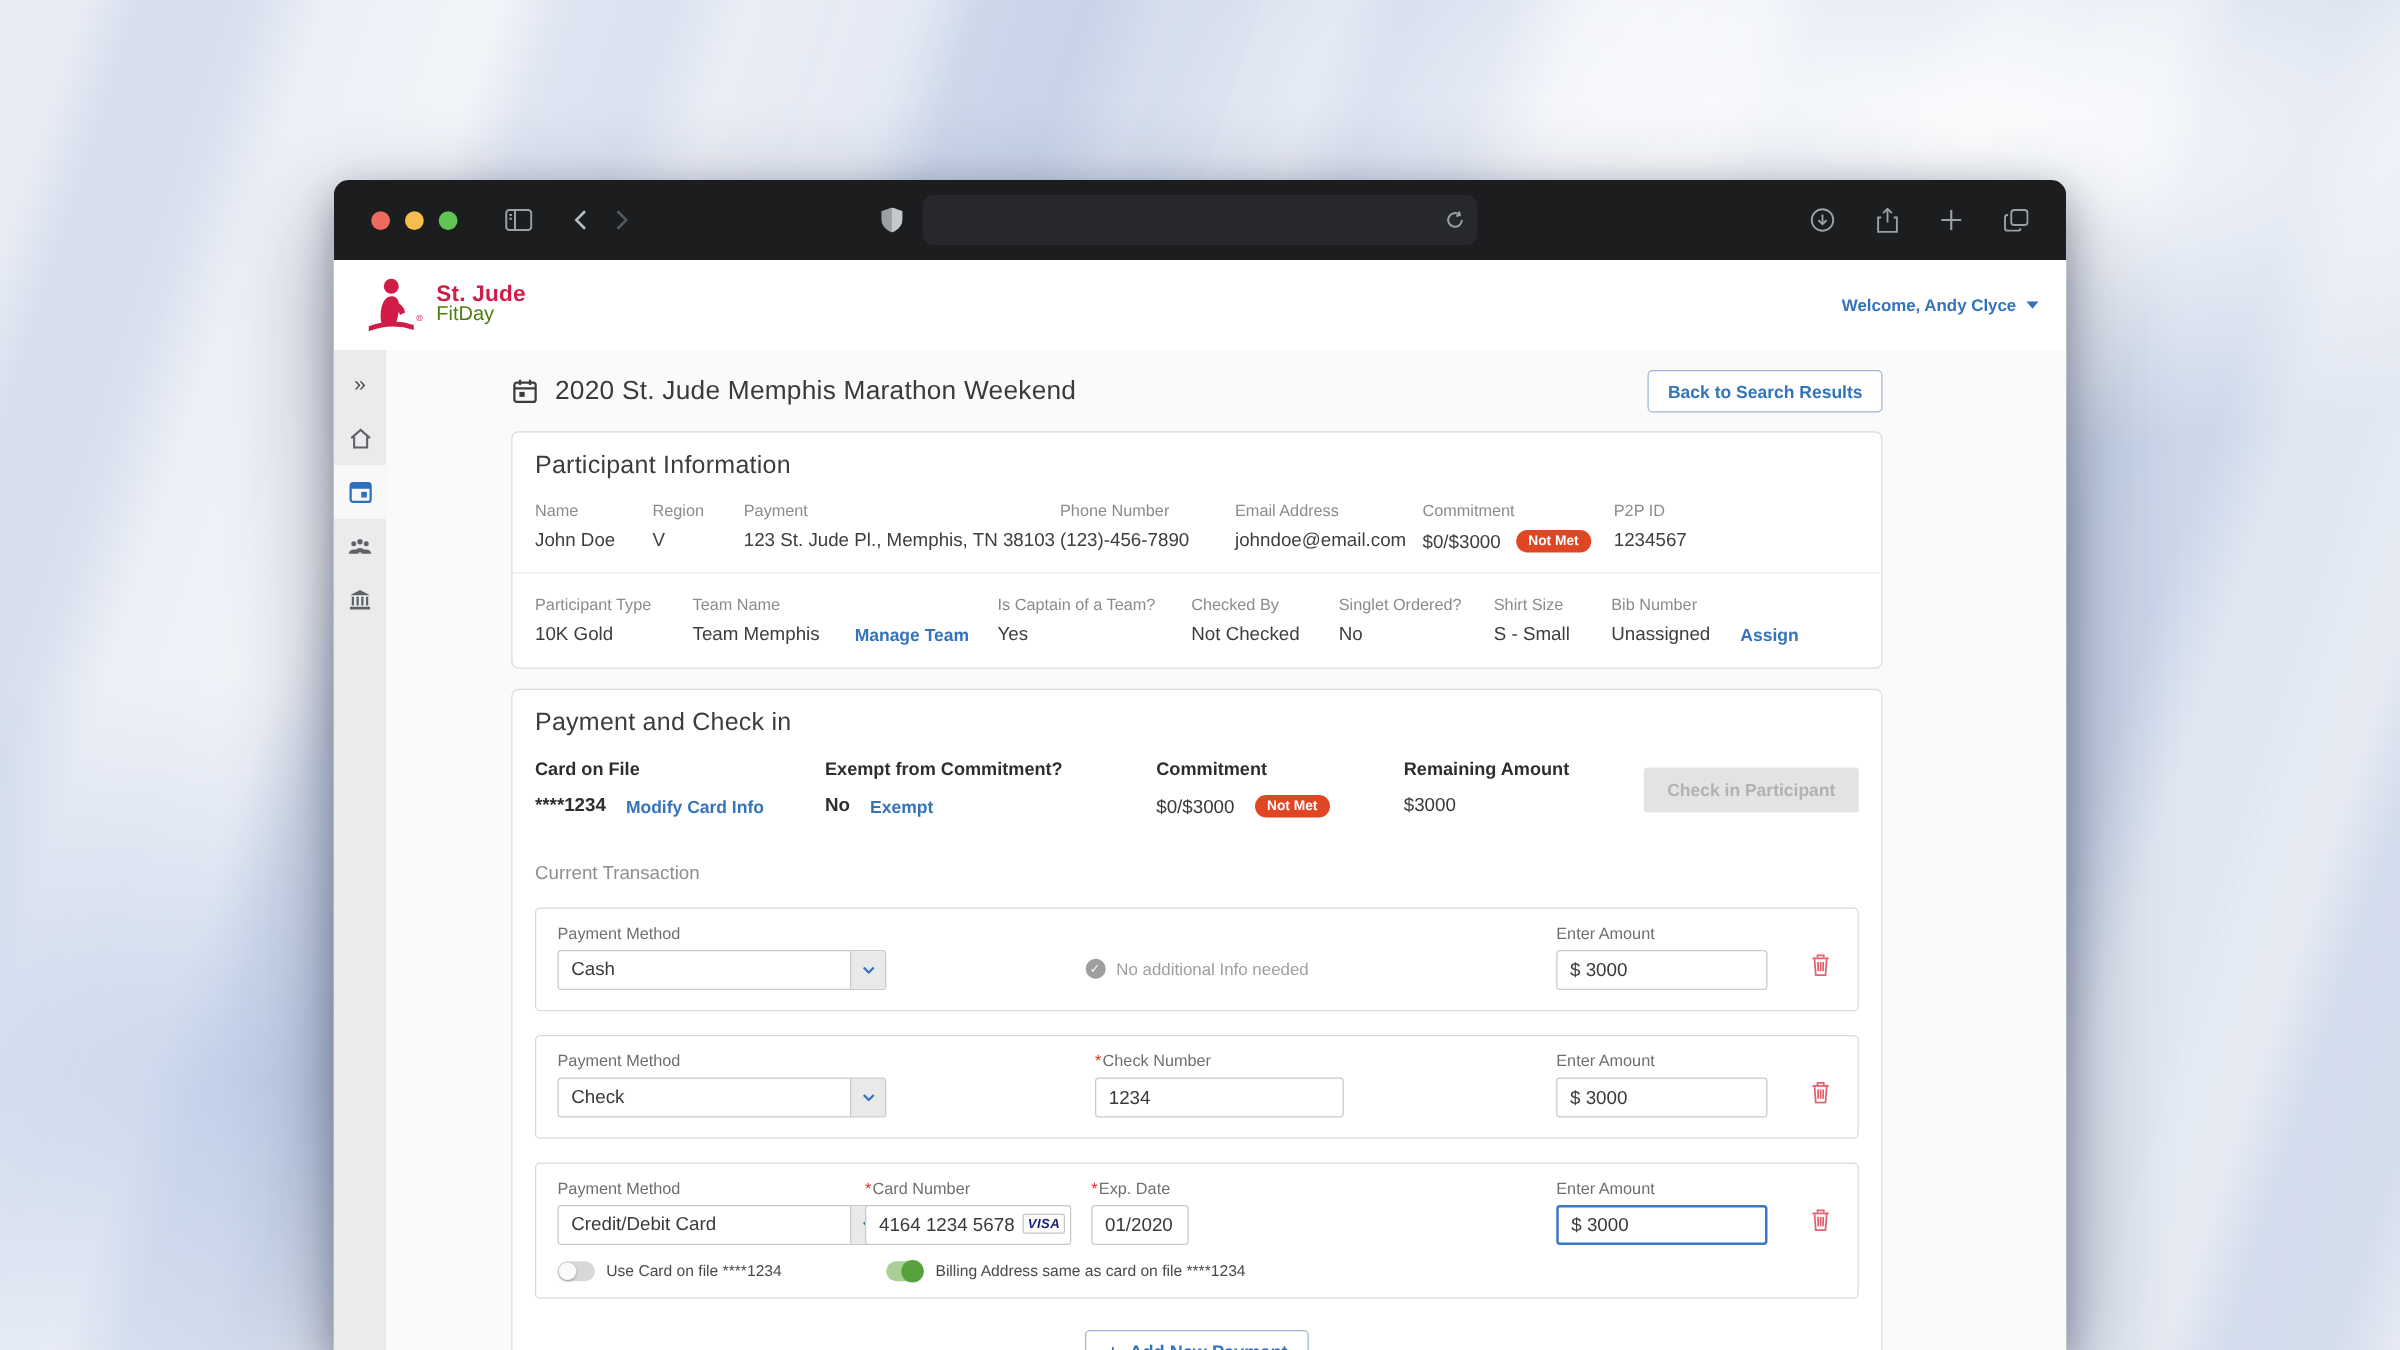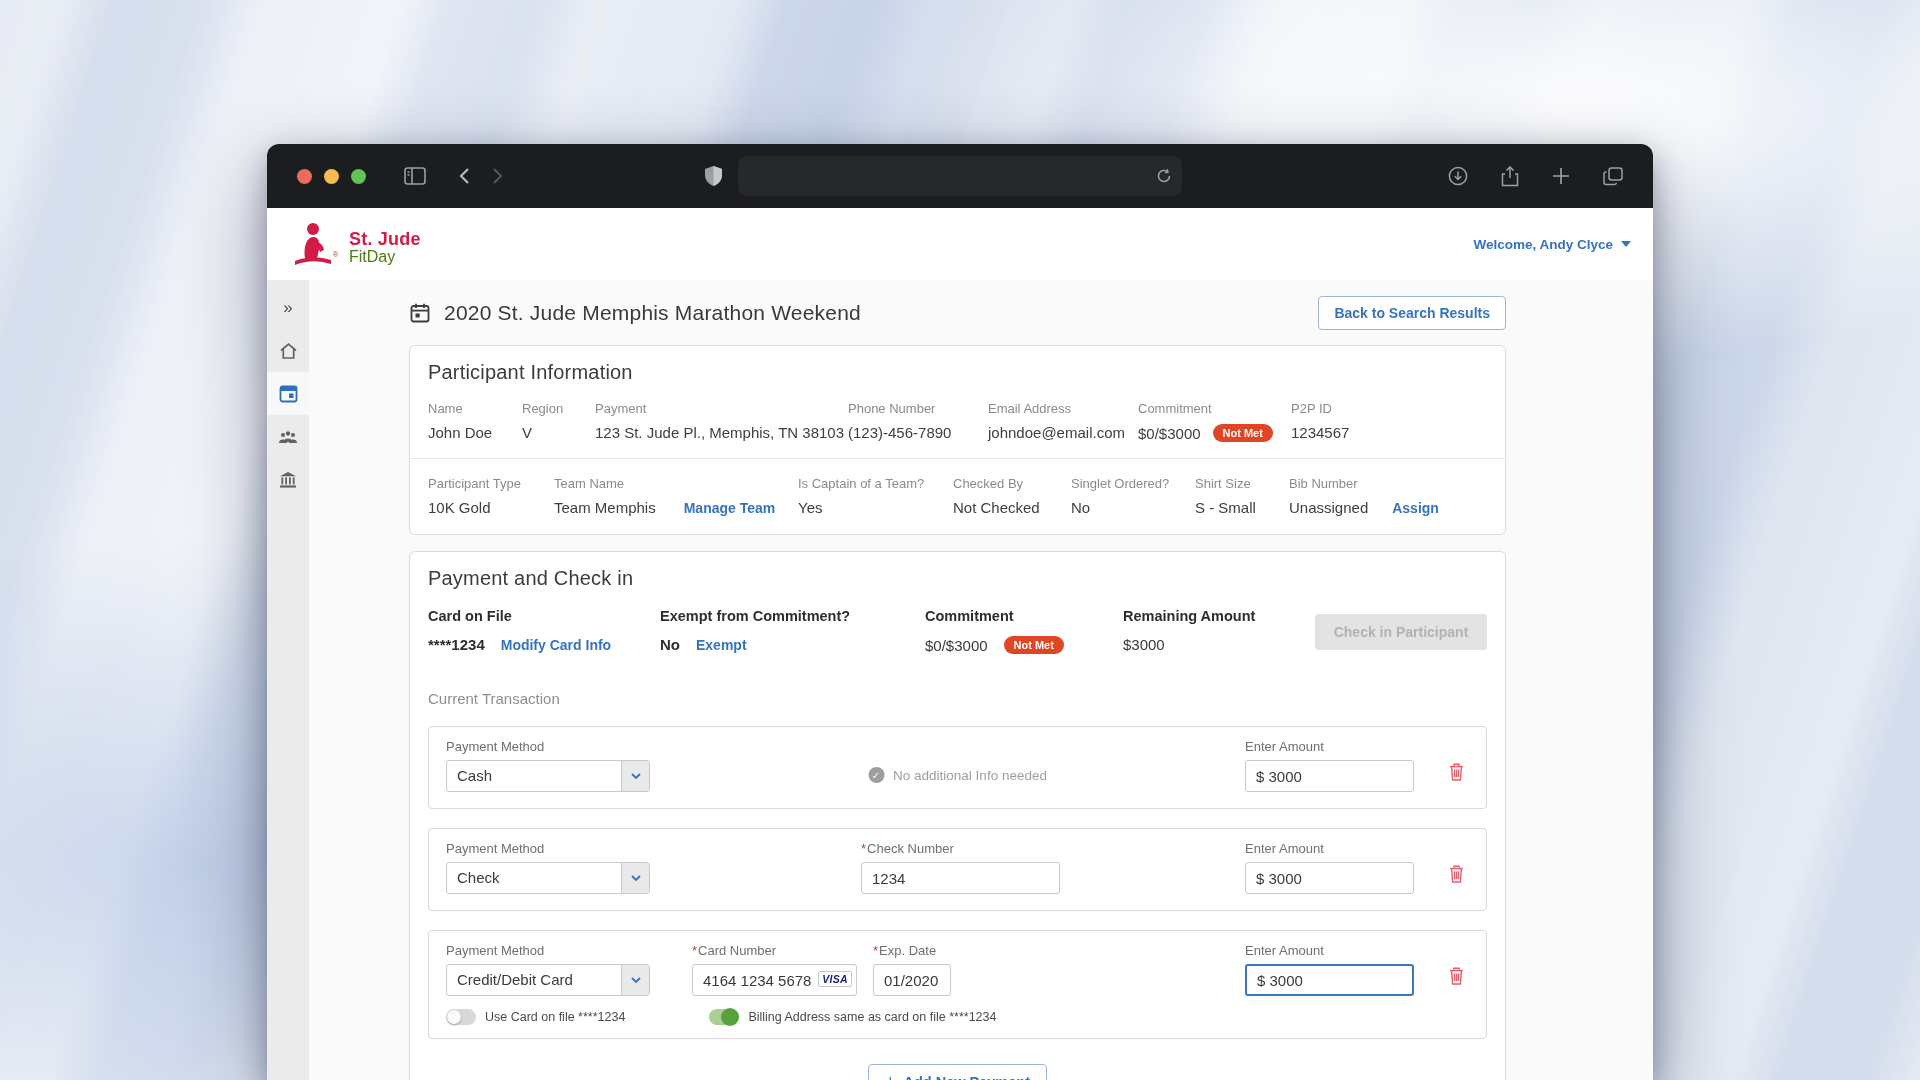--- a/index.html
+++ b/index.html
@@ -31,21 +31,21 @@
   .urlbar { position:absolute; left:50%; top:12px; transform:translateX(-50%);
     width:444px; height:40px; background:#27282b; border-radius:9px;
     display:flex; align-items:center; }
   .urlbar .reload { margin-left:auto; margin-right:10px; }
   .shield { position:absolute; right:calc(50% + 238px); top:22px; }
   .right-icons { position:absolute; right:30px; top:0; height:64px; display:flex; align-items:center; gap:33px; }
 
   
   .site-header { height:72px; background:#fff; display:flex; align-items:center;
     padding:0 22px 0 24px; flex:0 0 auto; }
-  .logo { display:flex; align-items:flex-end; gap:6px; }
+  .logo { display:flex; align-items:center; gap:6px; }
   .logo-mark { position:relative; width:52px; height:46px; }
   .logo-text { line-height:1.02; padding-bottom:2px; }
   .logo-text .l1 { color:#d21c48; font-weight:bold; font-size:18px; letter-spacing:.2px; }
   .logo-text .l2 { color:#4d7c0f; font-size:16px; }
   .welcome { margin-left:auto; display:flex; align-items:center; gap:8px; color:#3574bb;
     font-size:13.5px; font-weight:bold; cursor:pointer; }
 
   
   .app-body { flex:1 1 auto; display:flex; background:#fafafa; overflow:hidden; }
   .side-rail { width:42px; background:#ebebeb; flex:0 0 auto; padding-top:6px; }
@@ -92,32 +92,32 @@
     font-size:14px; font-weight:bold; font-family:inherit; }
   .cur-trans { margin-top:18px; font-size:15px; color:#8f8f8f; }
 
   
   .pay-row { position:relative; border:1px solid #d9d9d9; border-radius:4px;
     margin-top:19px; height:83px; }
   .pay-row.tall { height:109px; }
   .pg { position:absolute; top:12px; }
   .plabel { font-size:13px; color:#6f6f6f; margin-bottom:6px; white-space:nowrap; }
   .req { color:#d93025; margin-right:1px; }
-  .fake-select { width:204px; height:32px; border:1px solid #c9c9c9; border-radius:3px;
+  .fake-select { width:263px; height:32px; border:1px solid #c9c9c9; border-radius:3px;
     background:#fff; display:flex; align-items:stretch; cursor:pointer; overflow:hidden; }
   .sel-text { flex:1; font-size:15px; color:#3a3a3a; padding:0 10px; line-height:30px; }
   .sel-btn { width:28px; background:#e9e9e9; border-left:1px solid #c9c9c9;
     display:flex; align-items:center; justify-content:center; }
   .tinput { height:32px; border:1px solid #c9c9c9; border-radius:3px; font-size:15px;
     color:#3a3a3a; padding:0 10px; font-family:inherit; background:#fff; }
   .tinput.focused { border:2px solid #3b78c2; }
   .w-amount{ width:169px; } .w-check{ width:199px; } .w-card{ width:165px; padding-right:40px; }
   .w-exp{ width:78px; } .w-name{ width:262px; }
   .pg-method{ left:17px; } .pg-amount{ left:816px; }
-  .pg-checknum{ left:432px; }
+  .pg-checknum{ left:447px; }
   .pg-cardnum{ left:263px; } .pg-exp{ left:444px; } .pg-name{ left:538px; }
   .pg-info { left:50%; top:40px; transform:translateX(-50%); display:flex; align-items:center; gap:9px; }
   .info-dot { width:16px; height:16px; border-radius:50%; background:#9e9e9e; color:#fff;
     font-size:10px; display:flex; align-items:center; justify-content:center; }
   .info-text { font-size:13.5px; color:#9e9e9e; }
   .visa-wrap { position:relative; }
   .visa-badge { position:absolute; right:5px; top:7px; background:#fff; border:1px solid #c6c6c6;
     border-radius:2px; color:#1a1f71; font-weight:bold; font-style:italic; font-size:10.5px;
     padding:1px 3px; letter-spacing:.3px; }
   .trash { position:absolute; right:22px; top:36px; cursor:pointer; }

